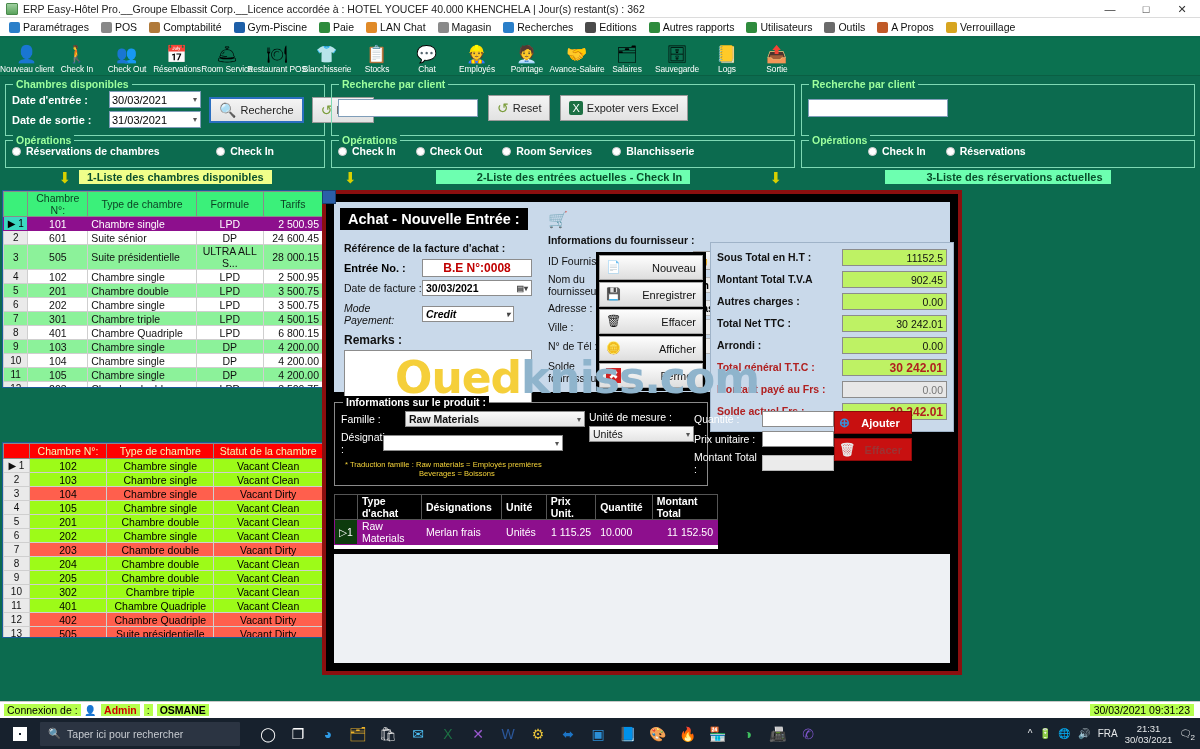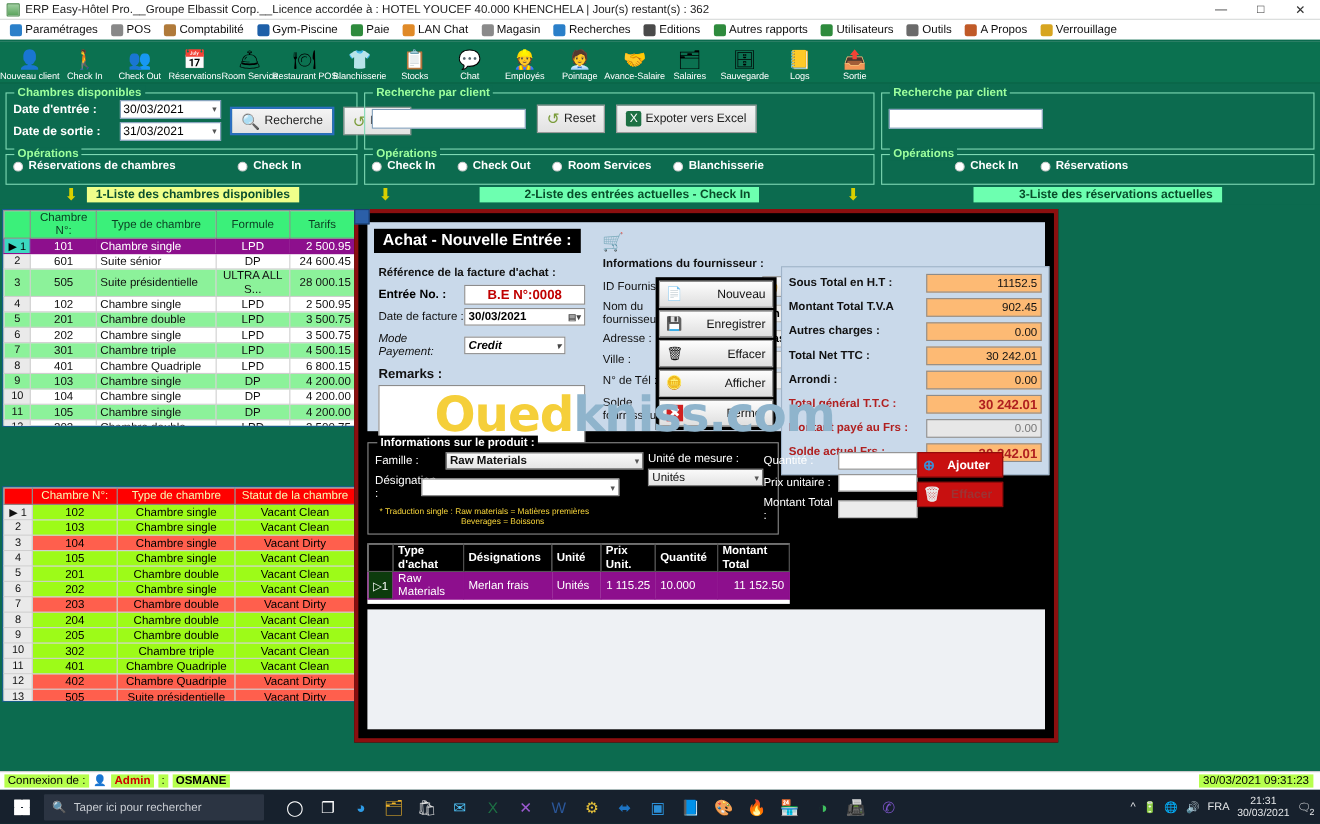--- a/index.html
+++ b/index.html
@@ -153,21 +153,21 @@
           height: 25px; display: flex; align-items: center; gap: 5px; padding: 0 6px;
           font-size: 11px; color: #111; cursor: default; }
   .mbtn .bi { width: 15px; height: 15px; font-size: 12px; line-height: 15px; text-align: center; }
   .mbtn .bt { flex: 1; text-align: right; }
 
   .totals { position: absolute; right: 4px; top: 48px; width: 244px; background: #c9d9ea;
             border: 1px solid #9fb3c8; padding: 4px 6px 8px 6px; }
   .trow { display: flex; align-items: center; height: 20px; margin-bottom: 2px; }
   .tlbl { flex: 1; font-size: 10.5px; font-weight: bold; color: #111; white-space: nowrap; }
   .tlbl.red { color: #b02020; }
-  .tval { width: 105px; background: #fdba74; border: 1px solid #8c8c8c; height: 17px;
+  .tval { width: 105px; background: #bef264; border: 1px solid #8c8c8c; height: 17px;
           font-size: 10.5px; text-align: right; padding: 0 3px; line-height: 16px; color: #111; }
   .tval.flat { background: #e7e7e7; color: #777; }
   .tval.big { color: #b02020; font-weight: bold; font-size: 12px; }
   .pctbox { width: 36px; background: #fff; border: 1px solid #8c8c8c; height: 16px;
             text-align: center; font-size: 10.5px; line-height: 15px; color:#b02020; margin: 0 3px; }
 
   .m-prod {
     position: absolute; left: 8px; top: 208px; right: 250px; height: 84px;
     border: 1px solid #8a8a8a; background: #000;
   }
@@ -808,21 +808,21 @@
             </div>
           </div>
           <div style="display:flex;align-items:center;margin-top:4px;">
             <span class="wlbl" style="width:42px;">Désignation :</span>
             <div class="m-combo empty" style="width:180px;">
               <span></span>
               <span class="arr">▾</span>
             </div>
           </div>
           <div style="margin-top:5px;padding-left:4px;">
-            <div class="note">* Traduction single : Raw materials = Matières premières</div>
+            <div class="note">* Traduction famille : Raw materials = Employés premières</div>
             <div class="note" style="padding-left:74px;">Beverages = Boissons</div>
           </div>
         </div>
         <div style="width:120px;padding-left:4px;">
           <div class="wlbl">Unité de mesure :</div>
           <div class="m-combo" style="width:105px;margin-top:3px;">
             <span>Unités</span>
             <span class="arr">▾</span>
           </div>
         </div>

